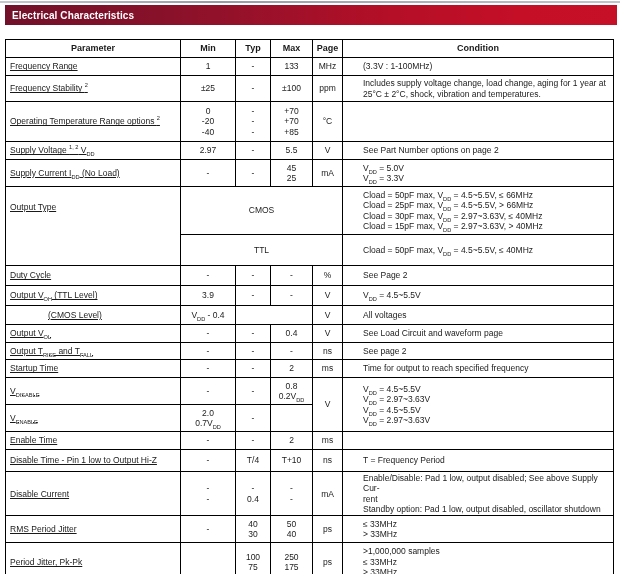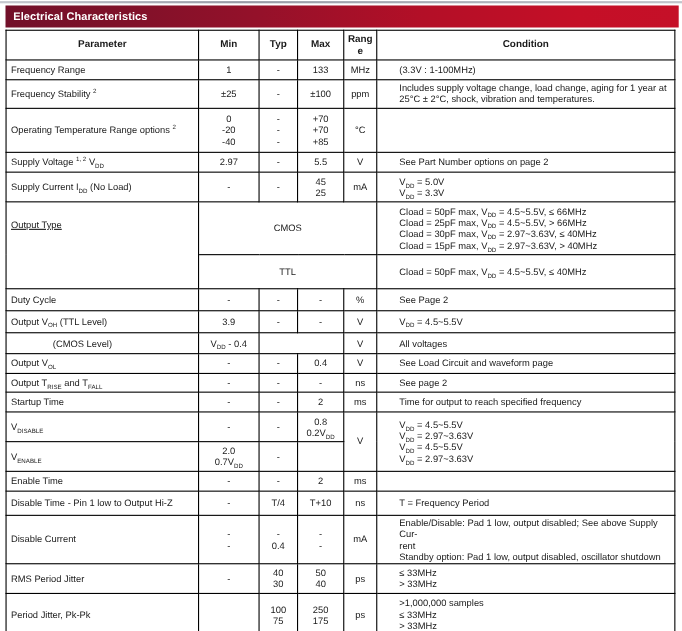--- a/index.html
+++ b/index.html
@@ -2,33 +2,33 @@
 <html><head>
 <meta charset="utf-8">
 <style>
   html,body{margin:0;padding:0;}
   body{
     width:620px;height:574px;background:#ffffff;position:relative;overflow:hidden;
     font-family:"Liberation Sans",sans-serif;color:#1a1a1a;
   }
   .topline{height:2px;margin-top:1px;background:linear-gradient(90deg,#c6c8cf,#989ba6 35%,#aeb1ba 70%,#c2c4cb);}
   .band{
-    margin:2px 0 2px 5px;width:612px;height:20px;display:flex;align-items:center;
+    margin:2px 0 14px 5px;width:612px;height:20px;display:flex;align-items:center;
     background:linear-gradient(90deg,#72102a 0%,#7d1129 15%,#95112a 38%,#b30f27 62%,#c50f27 85%,#c51028 100%);
   }
   .band .t{color:#ffffff;font-weight:bold;font-size:10px;padding-left:7px;letter-spacing:.1px;}
   table{border-collapse:collapse;table-layout:fixed;width:608px;margin-left:5px;}
   td,th{
     border:1px solid #000;padding:1px 3px;font-size:8.5px;line-height:1.22;
     vertical-align:middle;overflow:hidden;word-wrap:break-word;
   }
   th{font-size:9px;font-weight:bold;text-align:center;padding:2px 4px;}
   th.c{text-align:center;padding:2px 1px;}
   td.c{text-align:center;padding:1px 1px;}
-  td.param{padding-left:4px;}
+  td.param{padding-left:4px;text-decoration:underline;}
   td.cond{padding-left:20px;}
   td.indent{padding-left:42px;}
   td.ot{vertical-align:top;padding-top:15px;padding-left:4px;text-decoration:underline;}
   sub{font-size:0.66em;line-height:0;}
   sup{font-size:0.66em;line-height:0;}
   tr.h17{height:17px}tr.h18{height:18px}tr.h19{height:19px}tr.h20{height:20px}
   tr.h21{height:31px}tr.h22{height:22px}tr.h26{height:26px}tr.h27{height:27px}
   tr.h38{height:38px}tr.h40{height:40px}tr.h42{height:42px}tr.h48{height:48px}
 </style>
 </head>
@@ -48,21 +48,21 @@
     <col style="width:42px">
       <col style="width:30px">
       <col style="width:271px">
   </colgroup>
   <thead>
     <tr class="h18">
       <th>Parameter</th>
       <th class="c">Min</th>
       <th class="c">Typ</th>
       <th class="c">Max</th>
-      <th class="c">Range</th>
+      <th class="c">Page</th>
       <th>Condition</th>
     </tr>
   </thead>
   <tbody>
     <tr class="h18">
       <td class="param">Frequency Range</td>
       <td class="c">1</td>
       <td class="c">-</td>
       <td class="c">133</td>
       <td class="c">MHz</td>

